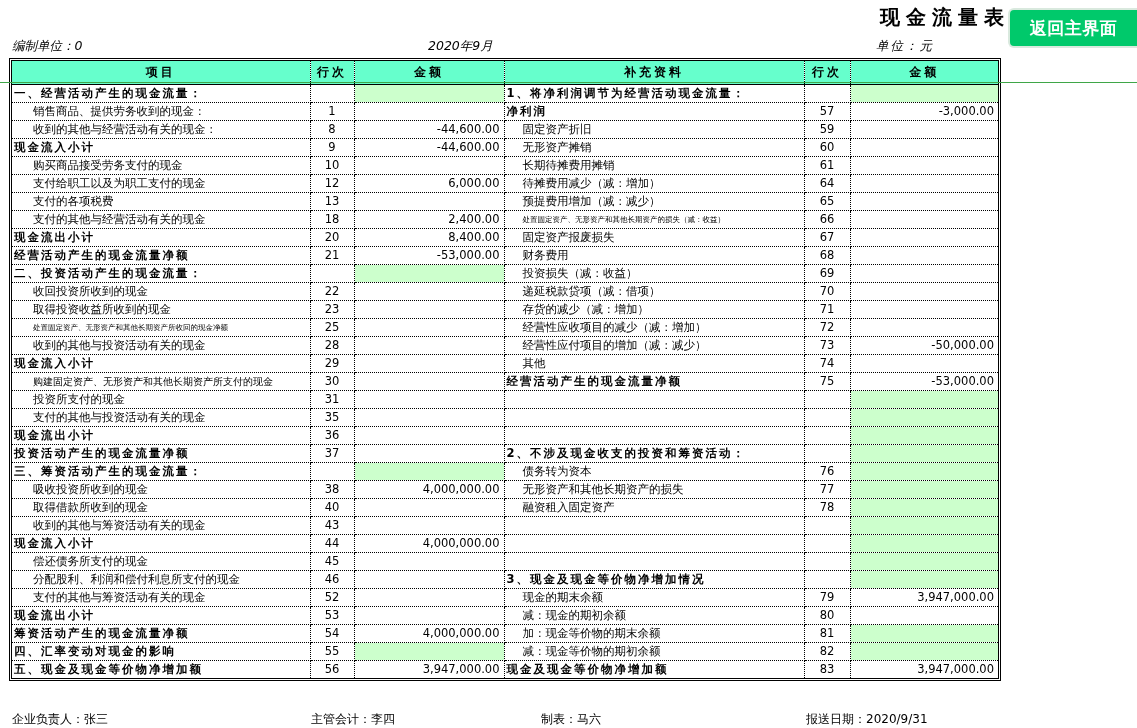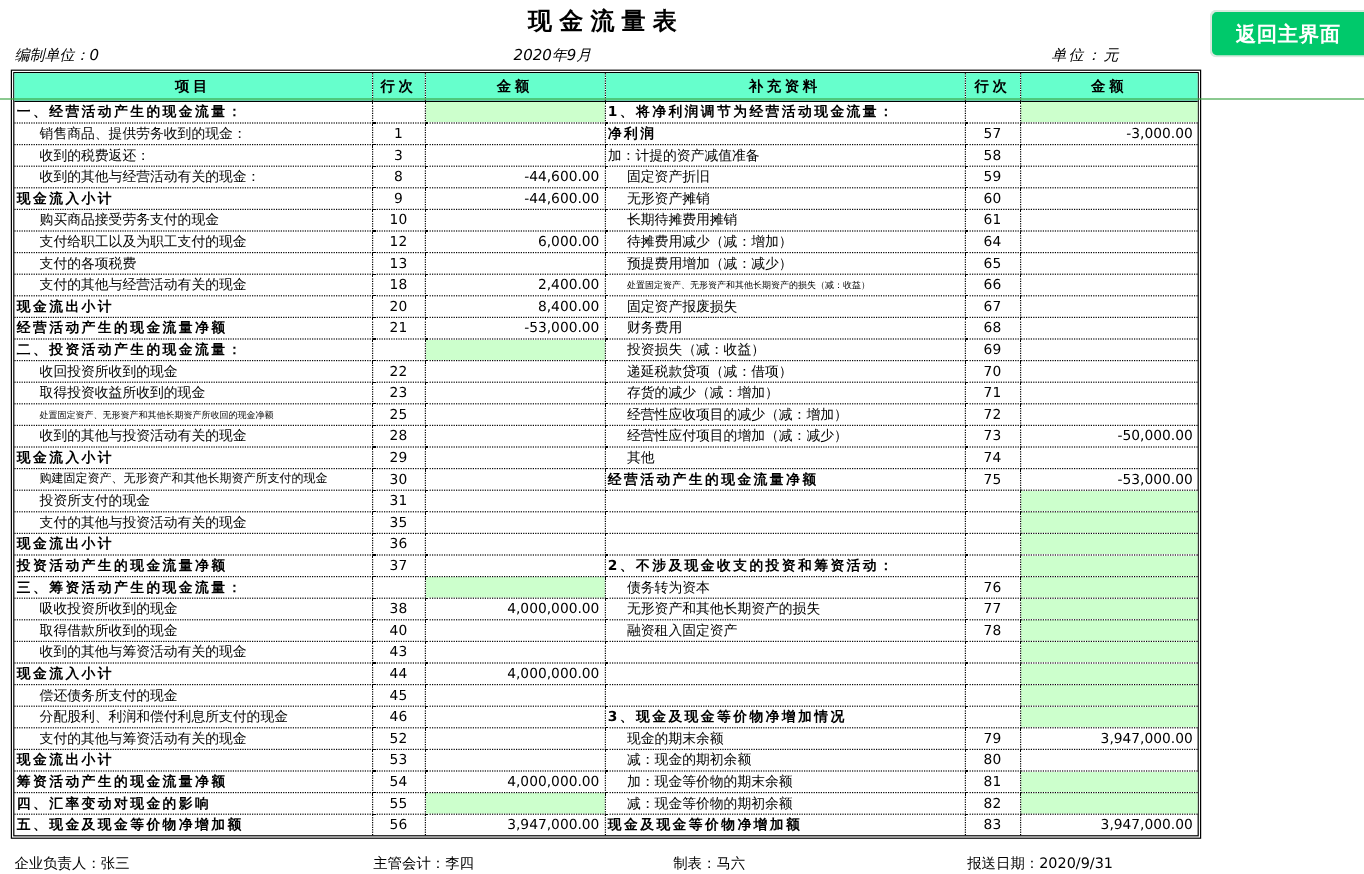--- a/index.html
+++ b/index.html
@@ -1,18 +1,18 @@
 <!DOCTYPE html>
 <html><head>
 <meta charset="utf-8">
 <style>
   html, body { margin:0; padding:0; background:#ffffff; }
   body { width:1137px; height:728px; position:relative; overflow:hidden;
          font-family:"DejaVu Sans","Liberation Sans",sans-serif; color:#000; }
-  .title { position:absolute; left:0; width:1010px; top:4px; text-align:center;
+  .title { position:absolute; left:0; width:1010px; top:4px; text-align:right;
            font-size:20px; font-weight:bold; letter-spacing:6px; }
   .meta { position:absolute; top:38px; font-size:12.5px;font-style:italic; }
   .meta.unit-left { left:12px; }
   .meta.period { left:428px; }
   .meta.unit-right { left:876px; letter-spacing:2px; }
   .back-btn { position:absolute; left:1008px; top:8px; width:129px; height:40px;
               background:#00c96b; border:2px solid #d9e9de; border-right:none; box-sizing:border-box;
               border-radius:6px 0 0 6px; color:#fff; font-weight:bold; font-size:17px;
               display:flex; align-items:center; justify-content:center; cursor:pointer; letter-spacing:0.5px; }
   .freeze-line { position:absolute; left:0; top:82px; width:1137px; height:1px; background:#3fa648; z-index:5; }
@@ -27,21 +27,21 @@
   tr:last-child td { border-bottom:none; }
   .c-no { text-align:center; }
   .c-amt { text-align:right; padding-right:4px; }
   .lbl.bold { font-weight:bold; letter-spacing:2px; }
   .lbl.indent { padding-left:21px; }
   .lbl.indent-r { padding-left:18px; }
   .lbl.small { font-size:7.5px; }
   .green { background:#ccffcc; }
   .divider { border-right:1px dotted #000 !important; }
   .footer { position:absolute; top:711px; font-size:12px;text-align:center; }
-  .f1 { left:12px; } .f2 { left:311px; } .f3 { left:541px;margin-left:20px; } .f4 { left:806px; }
+  .f1 { left:12px; } .f2 { left:311px; } .f3 { left:541px; } .f4 { left:806px; }
 </style>
 </head>
 <body>
 
 <div class="title">现金流量表</div>
 <div class="meta unit-left">编制单位：0</div>
 <div class="meta period">2020年9月</div>
 <div class="meta unit-right">单位：元</div>
 <div class="back-btn">返回主界面</div>
 
@@ -78,28 +78,20 @@
         </tr>
         <tr>
           <td class="lbl indent">销售商品、提供劳务收到的现金：</td>
           <td class="c-no">1</td>
           <td class="c-amt divider"></td>
           <td class="lbl bold">净利润</td>
           <td class="c-no">57</td>
           <td class="c-amt">-3,000.00</td>
         </tr>
         <tr>
-          <td class="lbl indent">收到的税费返还：</td>
-          <td class="c-no">3</td>
-          <td class="c-amt divider"></td>
-          <td class="lbl">加：计提的资产减值准备</td>
-          <td class="c-no">58</td>
-          <td class="c-amt"></td>
-        </tr>
-        <tr>
           <td class="lbl indent">收到的其他与经营活动有关的现金：</td>
           <td class="c-no">8</td>
           <td class="c-amt divider">-44,600.00</td>
           <td class="lbl indent-r">固定资产折旧</td>
           <td class="c-no">59</td>
           <td class="c-amt"></td>
         </tr>
         <tr>
           <td class="lbl bold">现金流入小计</td>
           <td class="c-no">9</td>

